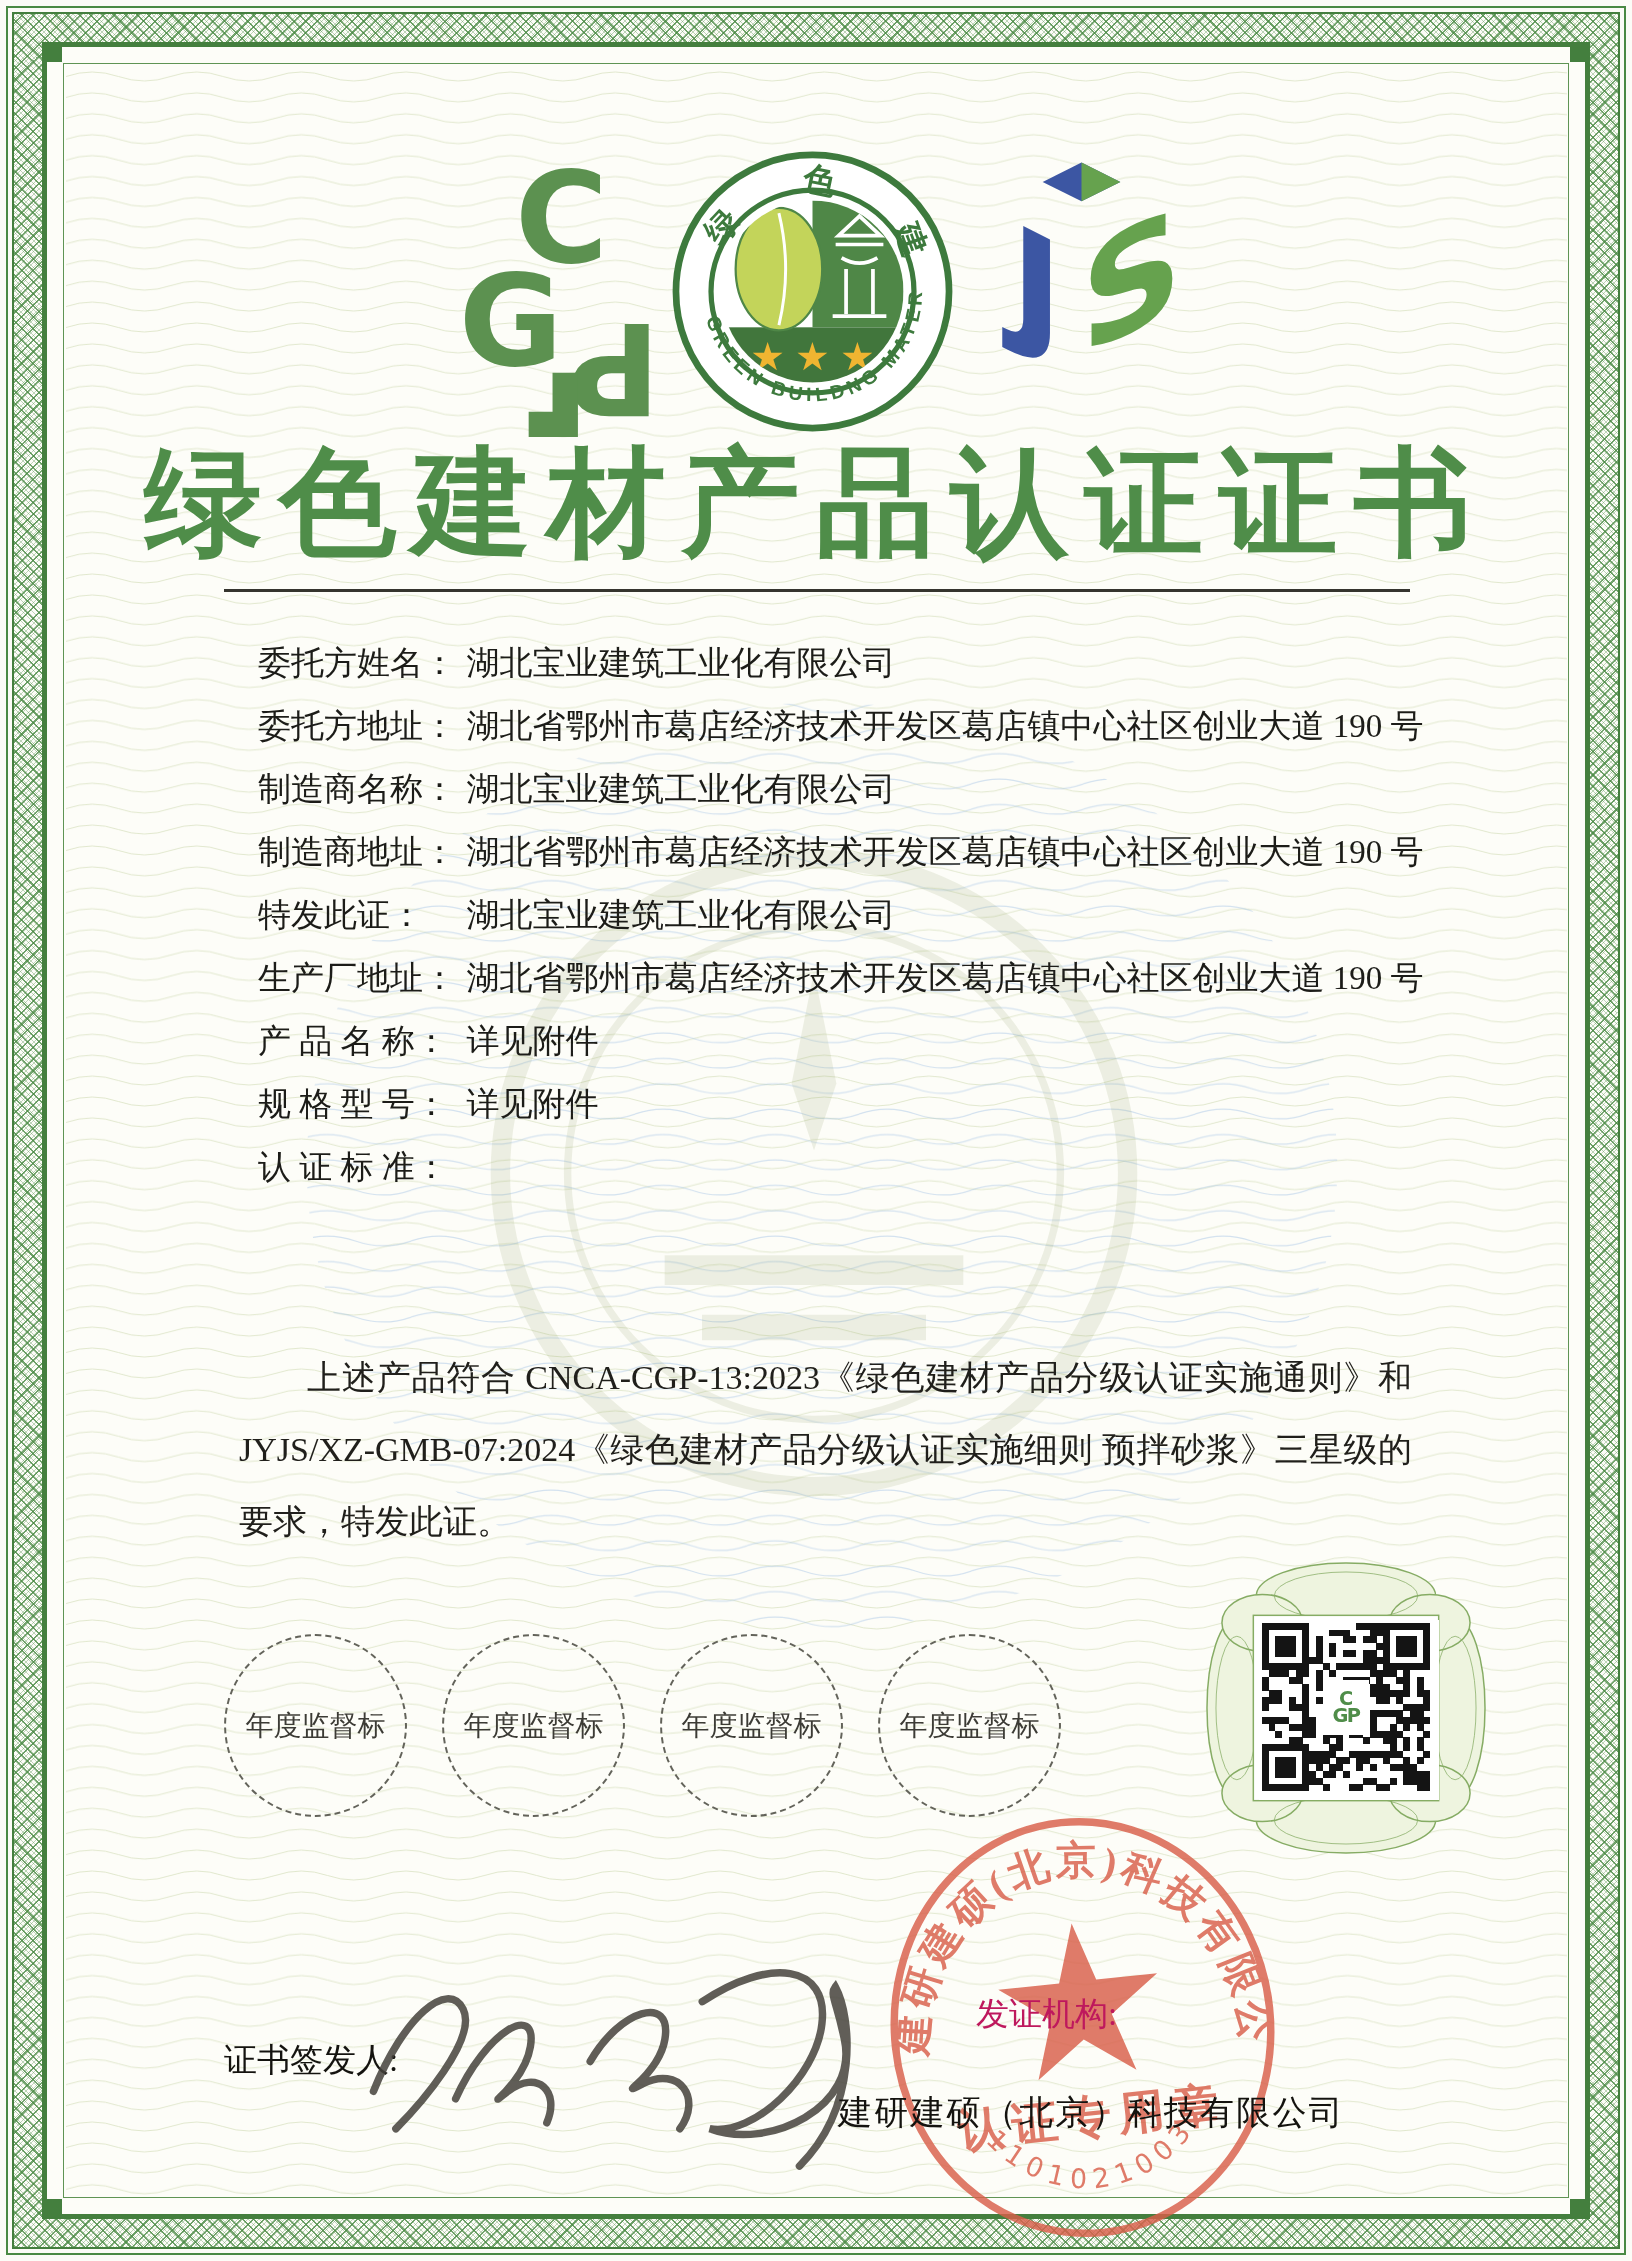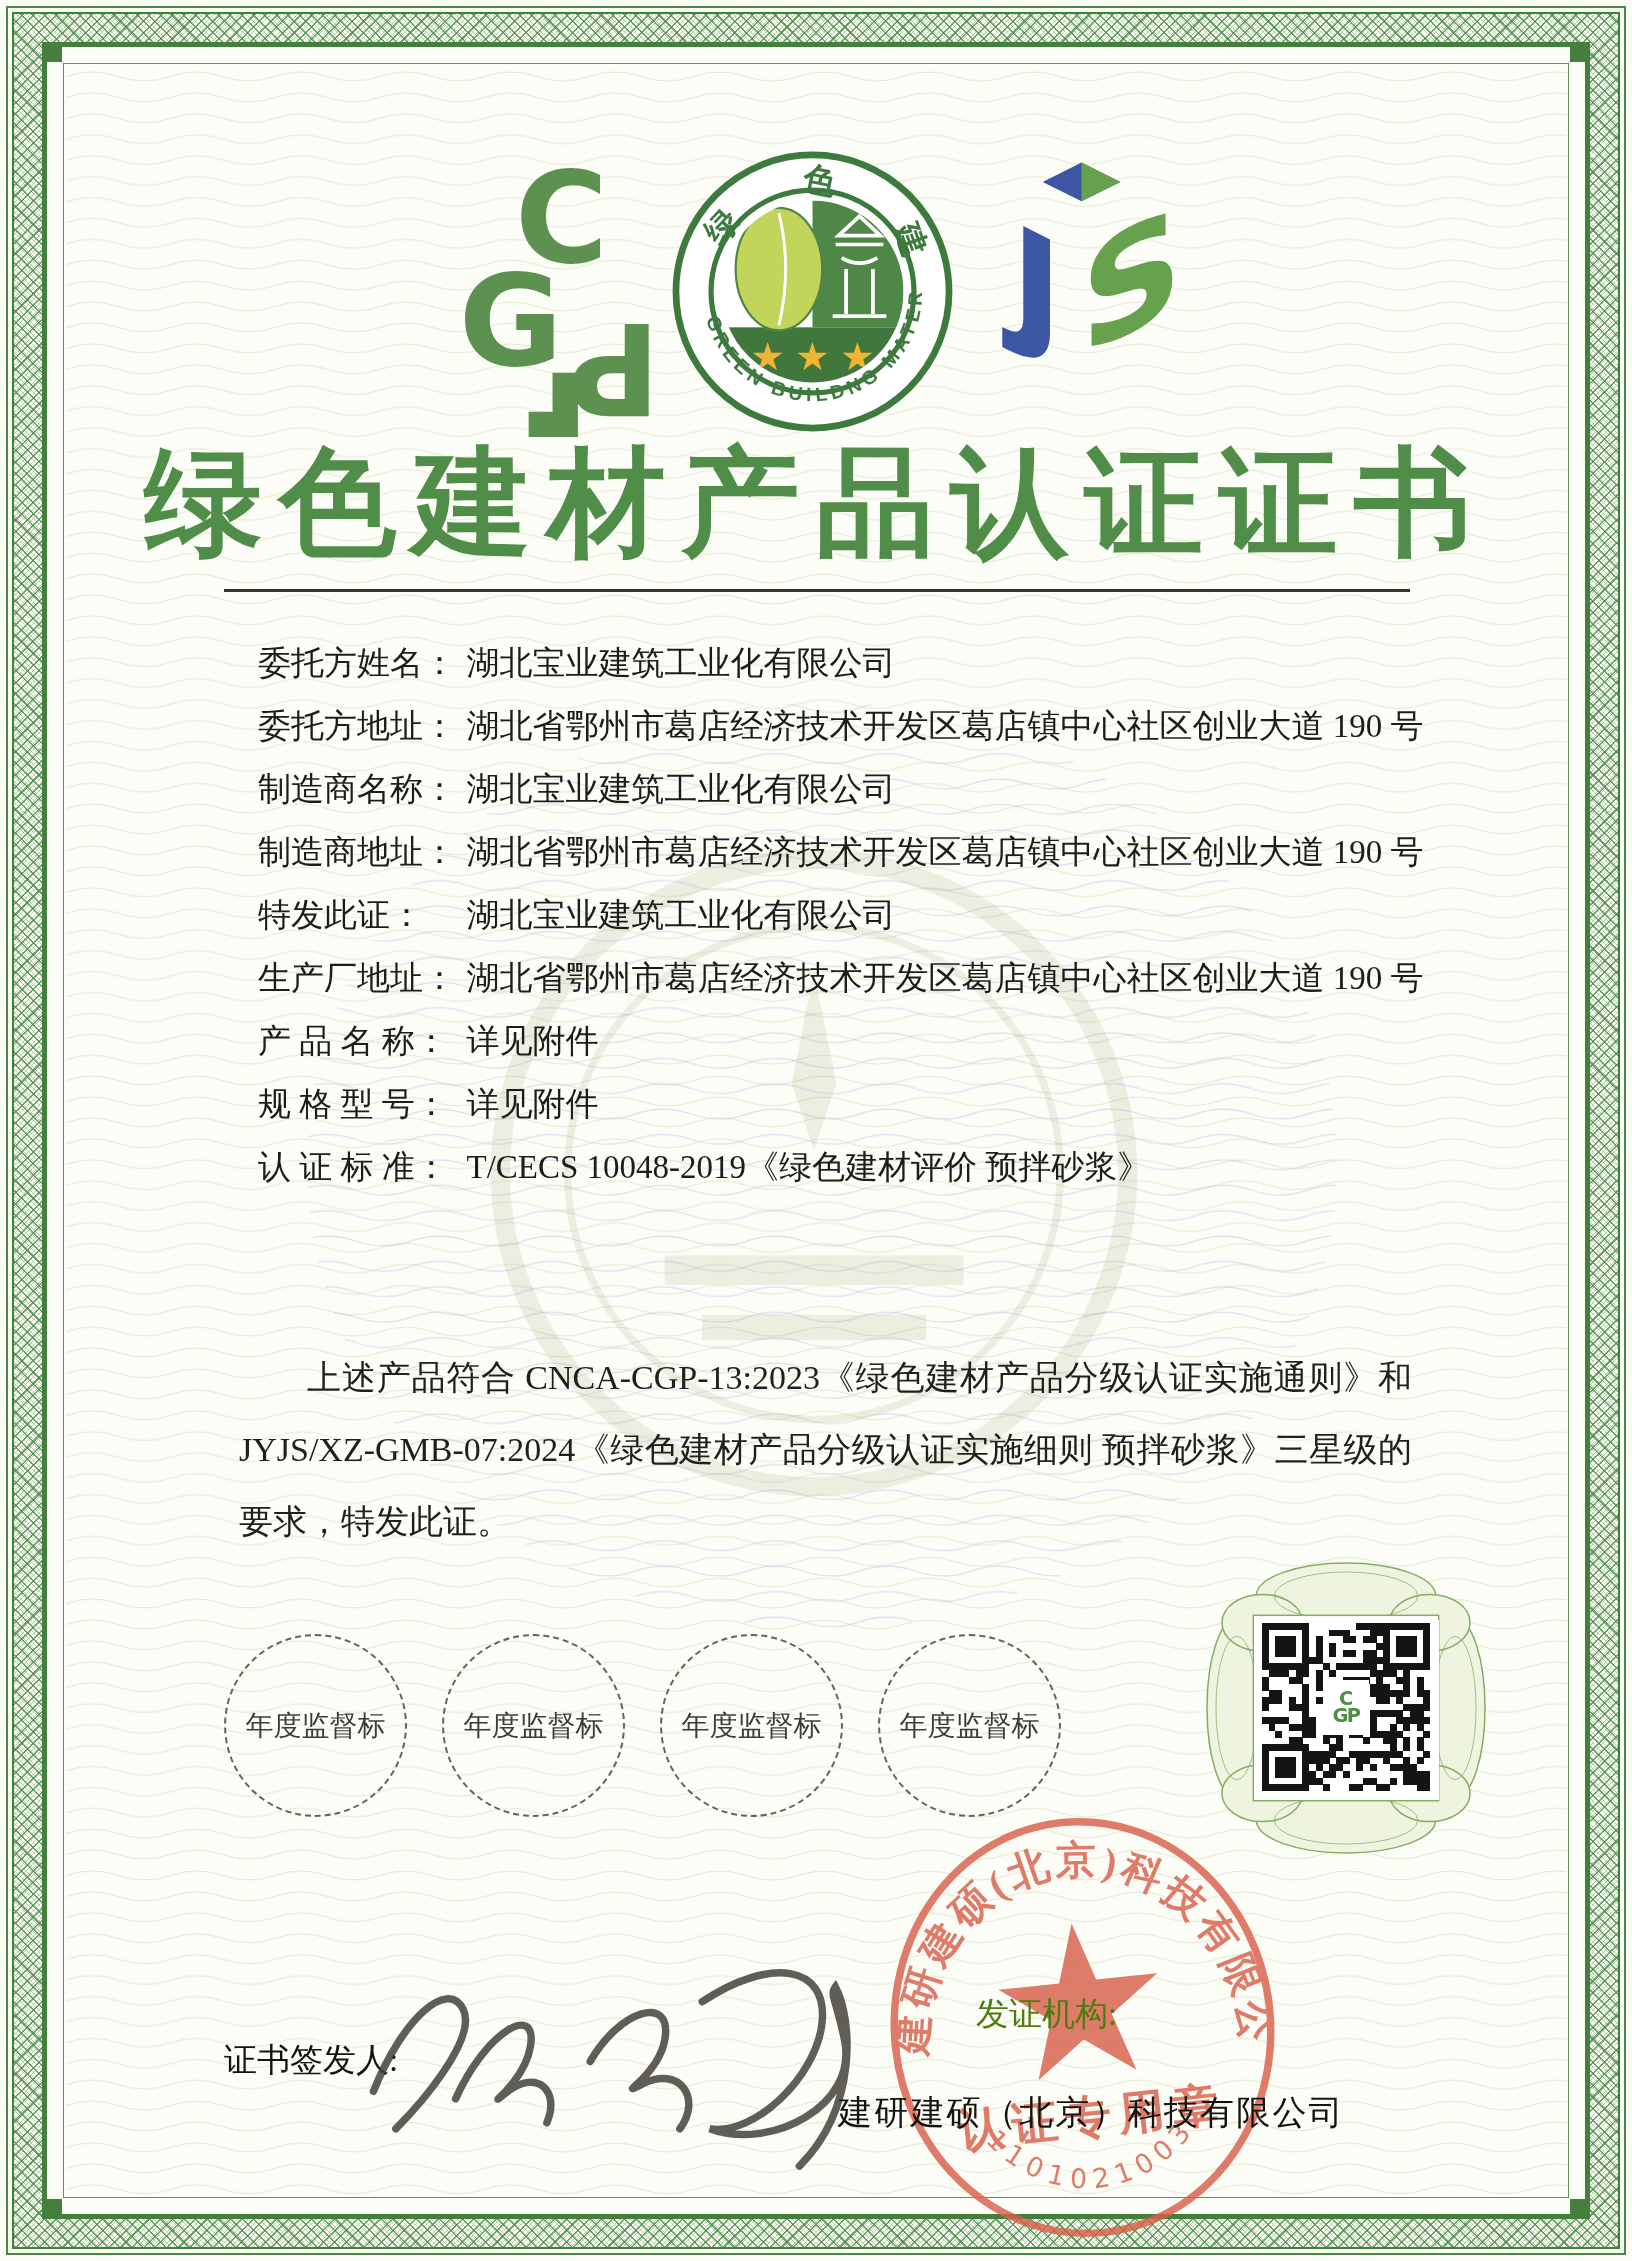--- a/index.html
+++ b/index.html
@@ -66,21 +66,21 @@
   #qr{position:absolute;left:3px;top:3px;width:168px;height:168px;background:#fff;}
   #qr i{position:absolute;width:6.7px;height:6.7px;background:#141414;}
   .qr-logo{
     position:absolute;left:64px;top:60px;width:46px;height:55px;background:#fff;
     display:flex;flex-direction:column;align-items:center;justify-content:center;
     font-family:"DejaVu Sans",sans-serif;font-weight:bold;color:#4f8d49;line-height:16.4px;font-size:19.4px;
   }
   .qr-logo .gp{letter-spacing:-1.5px;}
   
   .stamp{position:absolute;left:881px;top:1811px;transform:rotate(-6deg);opacity:.82;}
-  .issuer-label{position:absolute;left:976px;top:1992px;font-size:33px;color:#4d7c0f;z-index:5;}
+  .issuer-label{position:absolute;left:976px;top:1992px;font-size:33px;color:#be185d;z-index:5;}
   .issuer-name{position:absolute;left:838px;top:2090px;font-size:34px;letter-spacing:2.2px;color:#14130f;z-index:5;}
   .signer-label{position:absolute;left:224px;top:2038px;font-size:33px;color:#14130f;}
   .signature{position:absolute;left:351px;top:1912px;z-index:4;}
 </style>
 </head>
 <body>
 
 <div class="page">
 
   <div class="frame-outer"></div>
@@ -196,21 +196,20 @@
     <div class="frow">
         <span class="lbl">产 品 名 称：</span>
         <span class="val">详见附件</span>
       </div>
     <div class="frow">
         <span class="lbl">规 格 型 号：</span>
         <span class="val">详见附件</span>
       </div>
     <div class="frow">
         <span class="lbl">认 证 标 准：</span>
-        <span class="val">T/CECS 10048-2019《绿色建材评价 预拌砂浆》</span>
       </div>
   </div>
 
   <div class="statement">上述产品符合 CNCA-CGP-13:2023《绿色建材产品分级认证实施通则》和 JYJS/XZ-GMB-07:2024《绿色建材产品分级认证实施细则 预拌砂浆》三星级的要求，特发此证。</div>
 
   <div class="circles">
     <div class="sup-circle">
         <span>年度监督标</span>
       </div>
     <div class="sup-circle">

